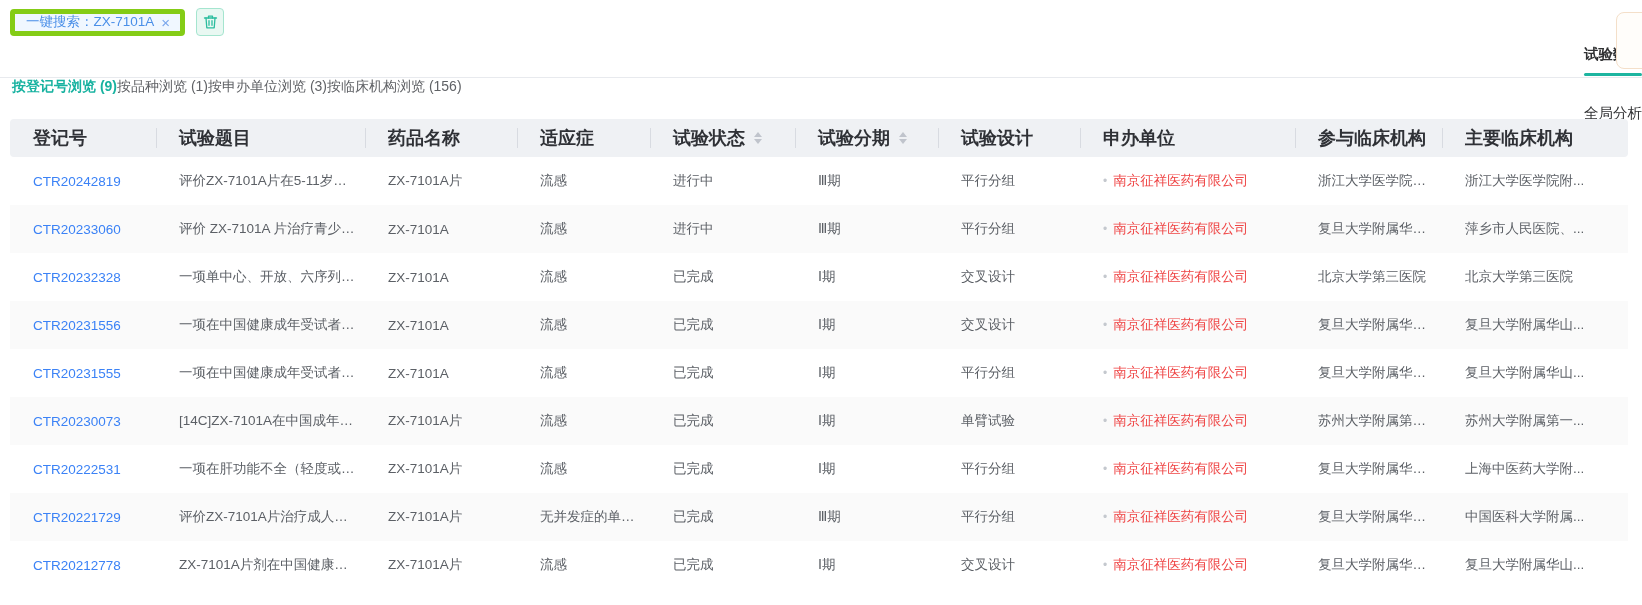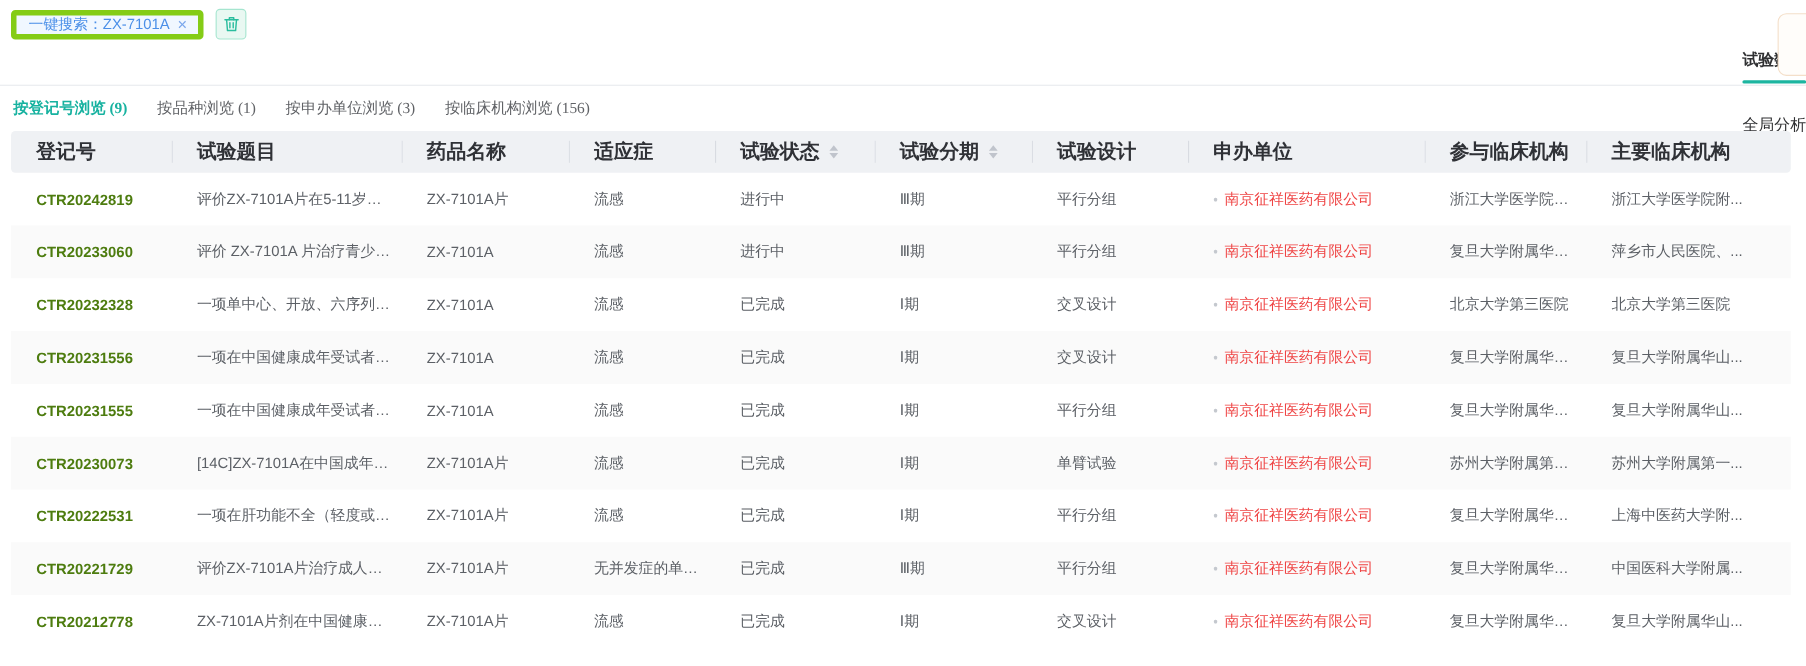--- a/index.html
+++ b/index.html
@@ -17,42 +17,42 @@
   .trash-btn svg { display:block; }
 
   
   .tabs { display:flex; align-items:flex-end; gap:29px; padding:0 0 0 12px; margin-top:9px; height:33px;
     border-bottom:1px solid #e8eaee;flex-direction:column; }
   .tab { position:relative; font-size:14.5px; color:#303133; padding-bottom:11px; cursor:pointer; }
   .tab.active { font-weight:bold; }
   .tab.active::after { content:""; position:absolute; left:0; right:0; bottom:-1px; height:3px; background:#1db5a0; border-radius:2px; }
 
   
-  .subtabs { display:flex; align-items:center; gap:27px; padding-left:12px; height:41px;font-family:Liberation Serif, serif; }
+  .subtabs { display:flex; padding-left:12px; height:41px; }
   .subtab { font-size:14px; color:#606266; cursor:pointer; white-space:nowrap; }
   .subtab.active { color:#17b2a0; font-weight:bold; }
 
   
   .table { position:relative; margin-left:10px; width:1618px; font-size:13.5px; }
   .grid-row { display:grid; grid-template-columns:146px 209px 152px 133px 145px 143px 142px 215px 147px minmax(0,1fr); }
   .thead { background:#eff1f4; border-radius:4px; height:38px; }
   .th { position:relative; display:flex; align-items:center; padding:0 8px 0 23px; font-weight:bold;
     color:#2f3136; font-size:18px; white-space:nowrap; overflow:hidden; }
   .th:not(:first-child)::before { content:""; position:absolute; left:0; top:9px; width:1px; height:20px; background:#d8dbe1; }
   .sort { display:inline-flex; flex-direction:column; gap:2px; margin-left:9px; cursor:pointer; }
   .sort i { display:block; width:0; height:0; border-left:4.5px solid transparent; border-right:4.5px solid transparent; }
   .sort .up { border-bottom:5px solid #c0c4cc; }
   .sort .down { border-top:5px solid #c0c4cc; }
 
   .tr { height:48px; }
   .tr:nth-child(even) { background:#fafafa; }
   .td { display:flex; align-items:center; padding:0 10px 0 23px; white-space:nowrap; overflow:hidden;
     text-overflow:ellipsis; color:#5c6066; }
   .td > span { overflow:hidden; text-overflow:ellipsis; white-space:nowrap; }
-  .td-reg span { color:#4d7c0f; font-weight:bold; cursor:pointer; }
+  .td-reg span { color:#3b82f6; font-weight:normal; cursor:pointer; }
   .td-sponsor { gap:6px; }
   .td-sponsor .bullet { color:#c4c8ce; font-size:12px; flex:none; }
   .td-sponsor .link { color:#ef4444; cursor:pointer; }
 
   
   .corner-fragment { position:absolute; top:12px; right:-18px; width:44px; height:57px;
     background:#fffdfa; border:1px solid #f4dfc9; border-radius:8px; }
 </style>
 </head>
 <body>

